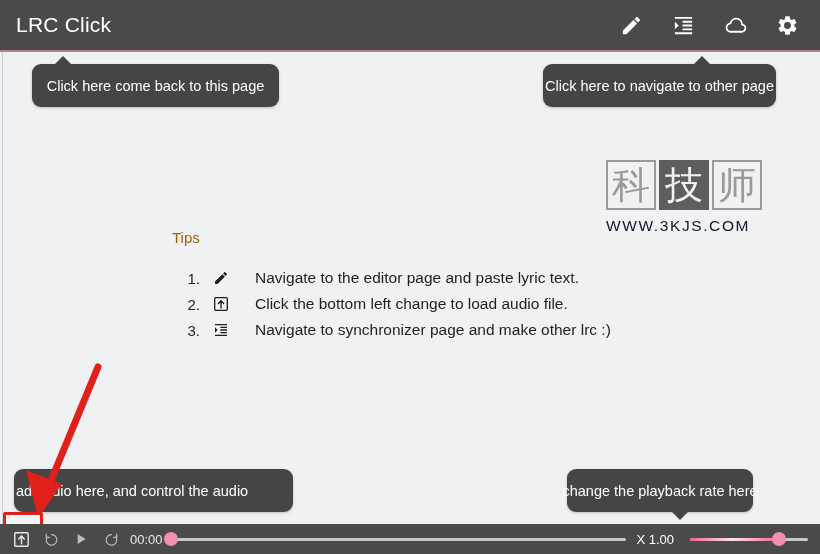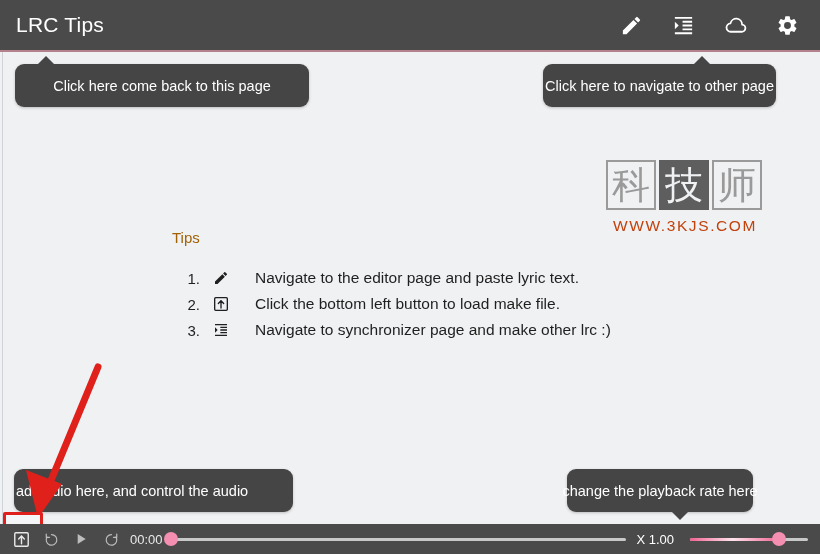--- a/index.html
+++ b/index.html
@@ -87,21 +87,21 @@
   }
   .bubble .arrow.up {
     top: -8px;
     border-bottom: 9px solid #454545;
   }
   .bubble .arrow.down {
     bottom: -8px;
     border-top: 9px solid #454545;
   }
 
-  #bubble-back    { left: 15px;  top: 64px;  width: 294px; height: 43px; }
+  #bubble-back    { left: 32px;  top: 64px;  width: 247px; height: 43px; }
   #bubble-back .arrow    { left: 22px; }
   #bubble-nav     { left: 543px; top: 64px;  width: 233px; height: 43px; justify-content: center; }
   #bubble-nav .arrow     { left: 150px; }
   #bubble-audio   { left: 14px;  top: 469px; width: 279px; height: 43px; }
   #bubble-audio   { justify-content: flex-start; padding-left: 2px; overflow: hidden; }
   #bubble-rate    { left: 567px; top: 469px; width: 186px; height: 43px; }
   #bubble-rate .arrow    { left: 104px; }
 
   
   .tips-wrap {
@@ -157,22 +157,22 @@
     text-align: center;
     overflow: hidden;
   }
   .wm-box.filled {
     background: #5e5e5e;
     border-color: #5e5e5e;
     color: #eff1f3;
   }
   .wm-url {
     margin-top: 7px;
-    text-align: center;
-    color: #c2410c;
+    text-align: left;
+    color: #0f172a;
     font-size: 15.5px;
     letter-spacing: 1.6px;
   }
 
   
   .red-arrow {
     position: absolute;
     left: 0; top: 350px;
     width: 130px; height: 180px;
     pointer-events: none;
@@ -261,21 +261,21 @@
   #rate-slider .thumb { left: 75%; }
 </style>
 </head>
 <body>
 
 <div id="app">
 
   <div class="edge-line"></div>
 
   <div class="header">
-    <div class="header-title">LRC Tips</div>
+    <div class="header-title">LRC Click</div>
     <div class="header-spacer"></div>
     <div class="header-icons">
 
       <div class="hicon">
         <svg width="23" height="23" viewBox="0 0 24 24" fill="#ffffff">
           <path d="M3 17.25V21h3.75L17.81 9.94l-3.75-3.75L3 17.25zM20.71 7.04a1 1 0 0 0 0-1.41l-2.34-2.34a1 1 0 0 0-1.41 0l-1.83 1.83 3.75 3.75 1.83-1.83z"></path>
         </svg>
       </div>
 
       <div class="hicon">
@@ -343,21 +343,21 @@
       </li>
 
       <li class="tip-row">
         <span class="tip-num">2.</span>
         <span class="tip-icon">
           <svg width="16" height="16" viewBox="0 0 24 24" fill="none" stroke="#1f1f1f" stroke-width="2">
             <rect x="2.5" y="2.5" width="19" height="19" rx="1.6"></rect>
             <path d="M12 18V8.5M12 7l-4 4.2M12 7l4 4.2" stroke-linecap="round" stroke-linejoin="round"></path>
           </svg>
         </span>
-        <span class="tip-text">Click the bottom left button to load make file.</span>
+        <span class="tip-text">Click the bottom left change to load audio file.</span>
       </li>
 
       <li class="tip-row">
         <span class="tip-num">3.</span>
         <span class="tip-icon">
           <svg width="16" height="16" viewBox="0 0 24 24" fill="#1f1f1f">
             <path d="M3 21h18v-2H3v2zM3 8v8l4-4-4-4zm8 9h10v-2H11v2zM3 3v2h18V3H3zm8 6h10V7H11v2zm0 4h10v-2H11v2z"></path>
           </svg>
         </span>
         <span class="tip-text">Navigate to synchronizer page and make other lrc :)</span>

